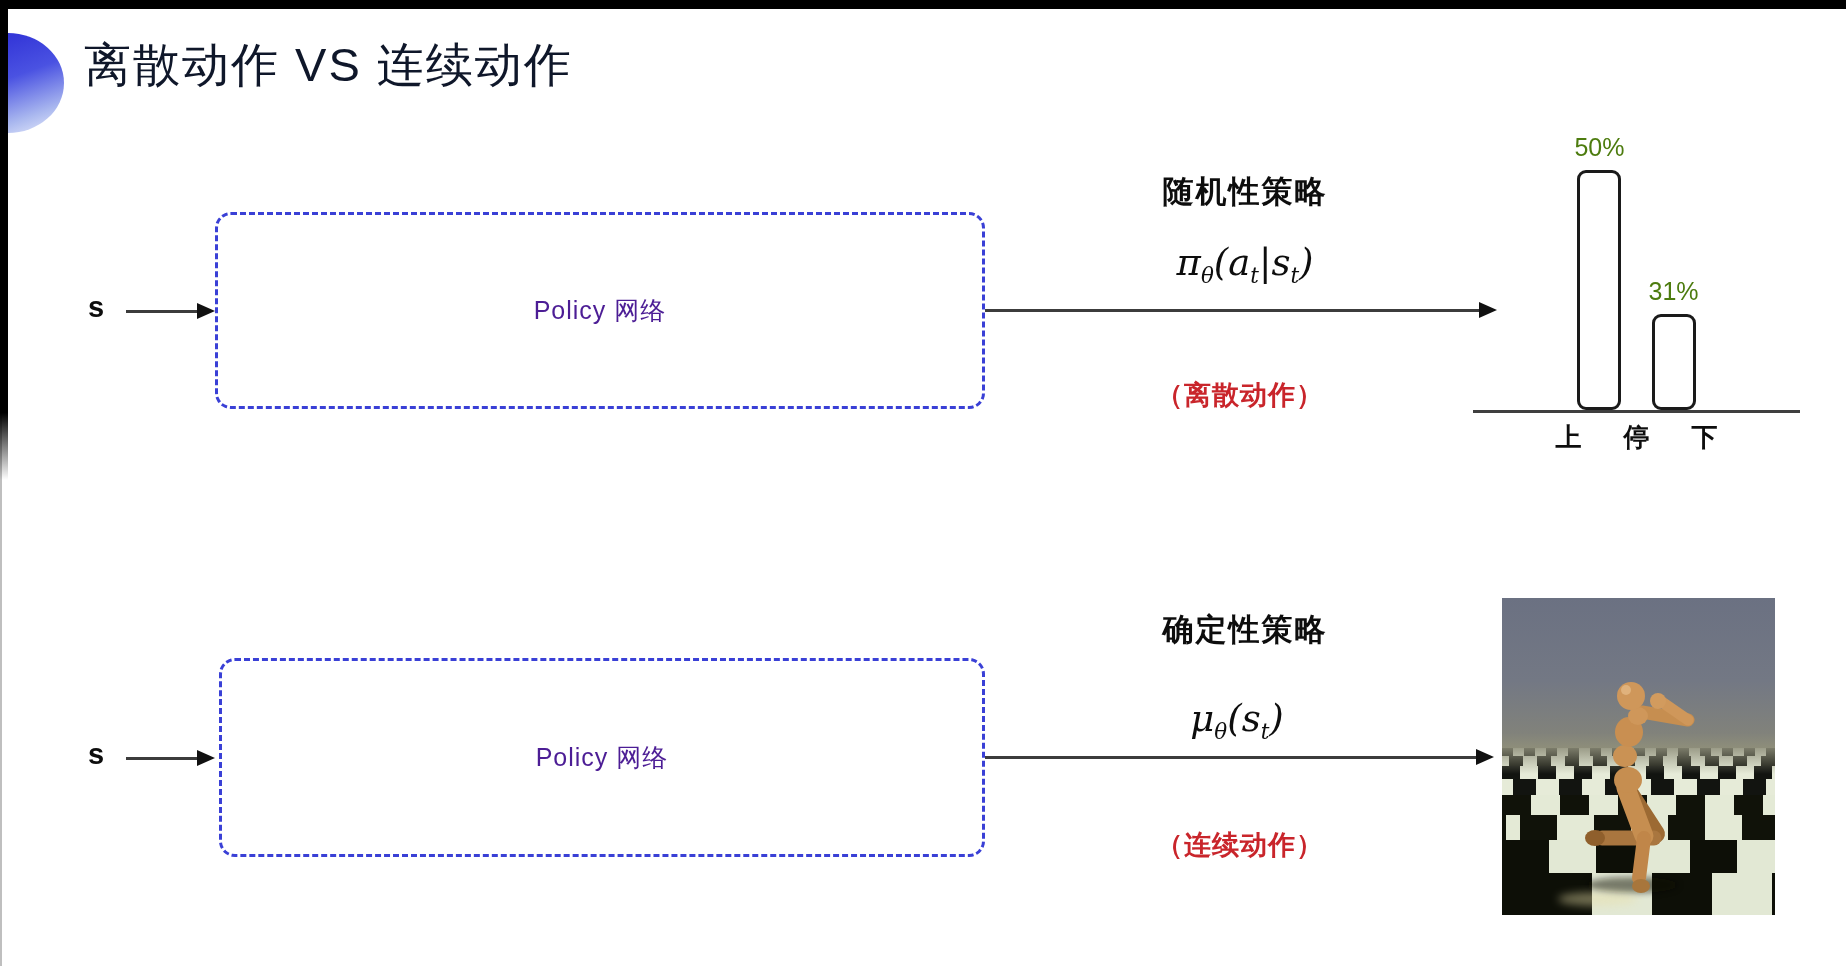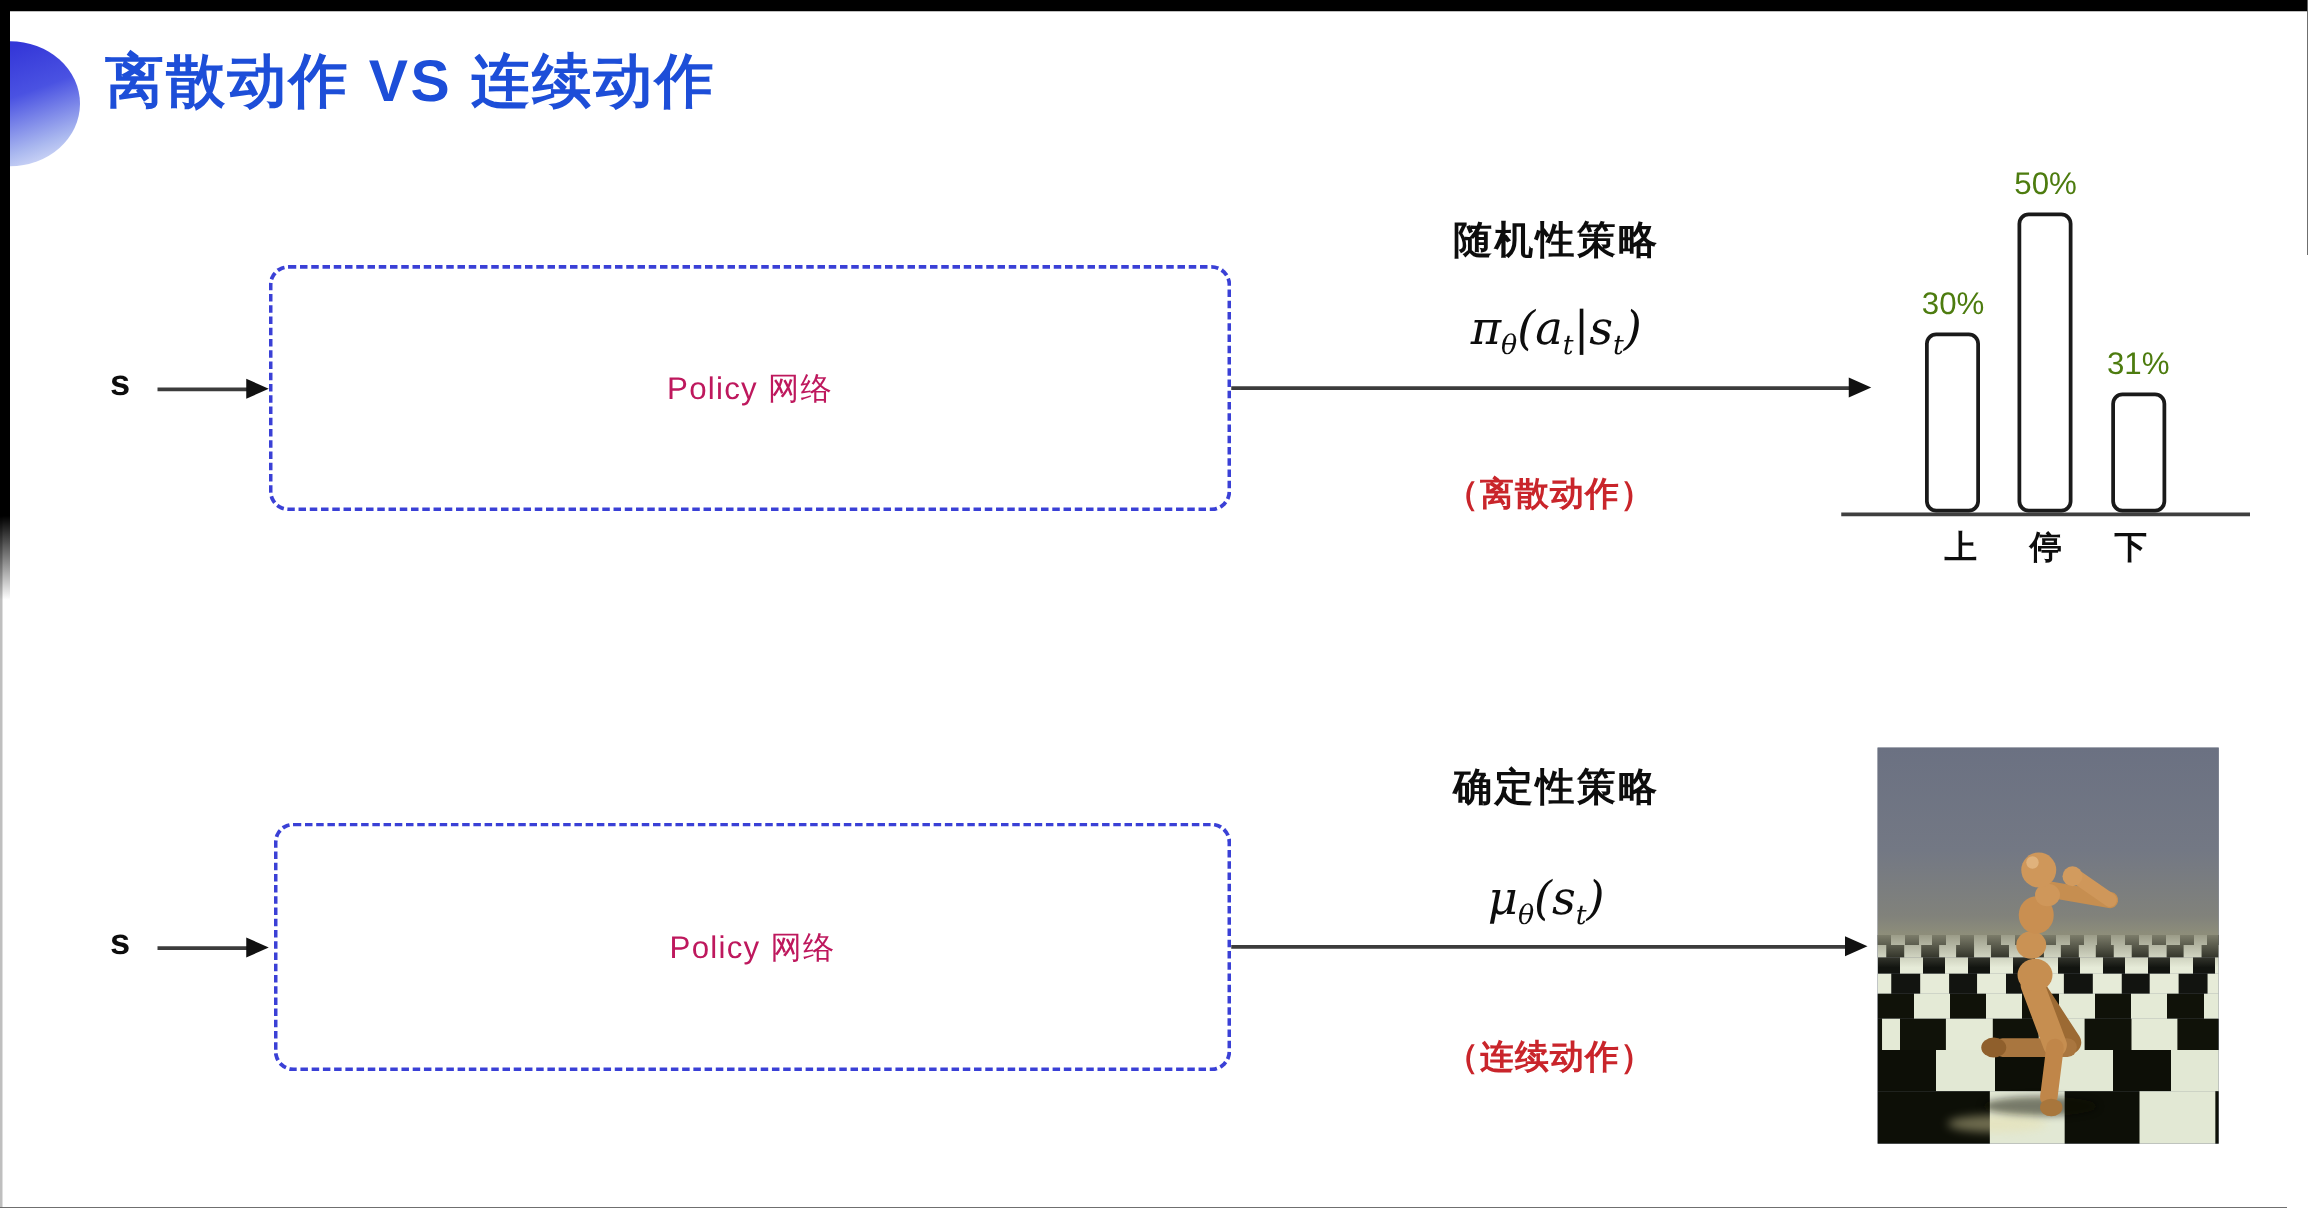--- a/index.html
+++ b/index.html
@@ -12,34 +12,34 @@
   .left-bar { position:absolute; top:0; left:0; width:8px; height:480px;
               background:linear-gradient(#000 86%, rgba(0,0,0,0)); }
   .left-hairline { position:absolute; top:0; left:0; width:2px; height:966px; background:rgba(0,0,0,.25); }
 
   
   .deco {
     position:absolute; left:8px; top:33px; width:56px; height:100px;
     border-radius:0 56px 56px 0 / 0 50px 50px 0;
     background:linear-gradient(160deg,#3437d8 4%,#4a52e2 38%,#aab8ef 76%,#eaeefc 100%);
   }
-  .title { position:absolute; left:84px; top:34px; font-size:47px; font-weight:700;
-           color:#1d4ed8; letter-spacing:2px; white-space:nowrap; }
+  .title { position:absolute; left:84px; top:34px; font-size:47px; font-weight:400;
+           color:#0f172a; letter-spacing:2px; white-space:nowrap; }
 
   
   .s-label { position:absolute; font-size:29px; font-weight:700; color:#0d0d0d; }
   .arrow-line { position:absolute; height:3px; background:#3c3c3c; }
   .arrow-head { position:absolute; width:0; height:0;
                 border-top:8px solid transparent; border-bottom:8px solid transparent;
                 border-left:18px solid #111; }
   .policy-box {
     position:absolute; border:3px dashed #3a40d6; border-radius:16px; background:#fff;
     display:flex; align-items:center; justify-content:center; box-sizing:border-box;
   }
-  .policy-box .box-label { font-size:25px; color:#be185d; letter-spacing:1px; }
+  .policy-box .box-label { font-size:25px; color:#4c1d95; letter-spacing:1px; }
 
   .policy-text { position:absolute; width:380px; text-align:center;margin-top:13px; }
   .policy-name { font-size:31px; font-weight:600; color:#0d0d0d; letter-spacing:2px; }
   .formula { font-family:"DejaVu Serif", serif; font-style:italic; font-size:37px; color:#0d0d0d; }
   .formula sub { font-size:0.58em; font-style:italic; }
   .action-note { font-size:27px; font-weight:600; color:#c9252b; letter-spacing:1px; }
 
   
   .chart-area {
     position:absolute; left:1473px; top:106px; width:327px; height:304px;
@@ -91,24 +91,20 @@
   <div class="policy-text" style="left:1055px; top:158px;">
     <span class="policy-name">随机性策略</span>
   </div>
   <div class="policy-text formula" style="left:1055px; top:228px;"><span>π</span><sub>θ</sub><span>(</span><span>a</span><sub>t</sub><span>|</span><span>s</span><sub>t</sub><span>)</span></div>
   <div class="policy-text" style="left:1050px; top:364px;text-align:center;">
     <span class="action-note">（离散动作）</span>
   </div>
 
   <div class="chart-area">
 
-  <div class="bar-col">
-        <div class="bar-value">30%</div>
-        <div class="bar" style="height: 144px; background: rgb(255, 255, 255); border-color: rgb(26, 26, 26);"></div>
-      </div>
       <div class="bar-col">
         <div class="bar-value">50%</div>
         <div class="bar" style="height: 240px; background: rgb(255, 255, 255); border-color: rgb(26, 26, 26);"></div>
       </div>
       <div class="bar-col">
         <div class="bar-value">31%</div>
         <div class="bar" style="height: 96px; background: rgb(255, 255, 255); border-color: rgb(26, 26, 26);"></div>
       </div>
     </div>
   <div class="chart-cats">

